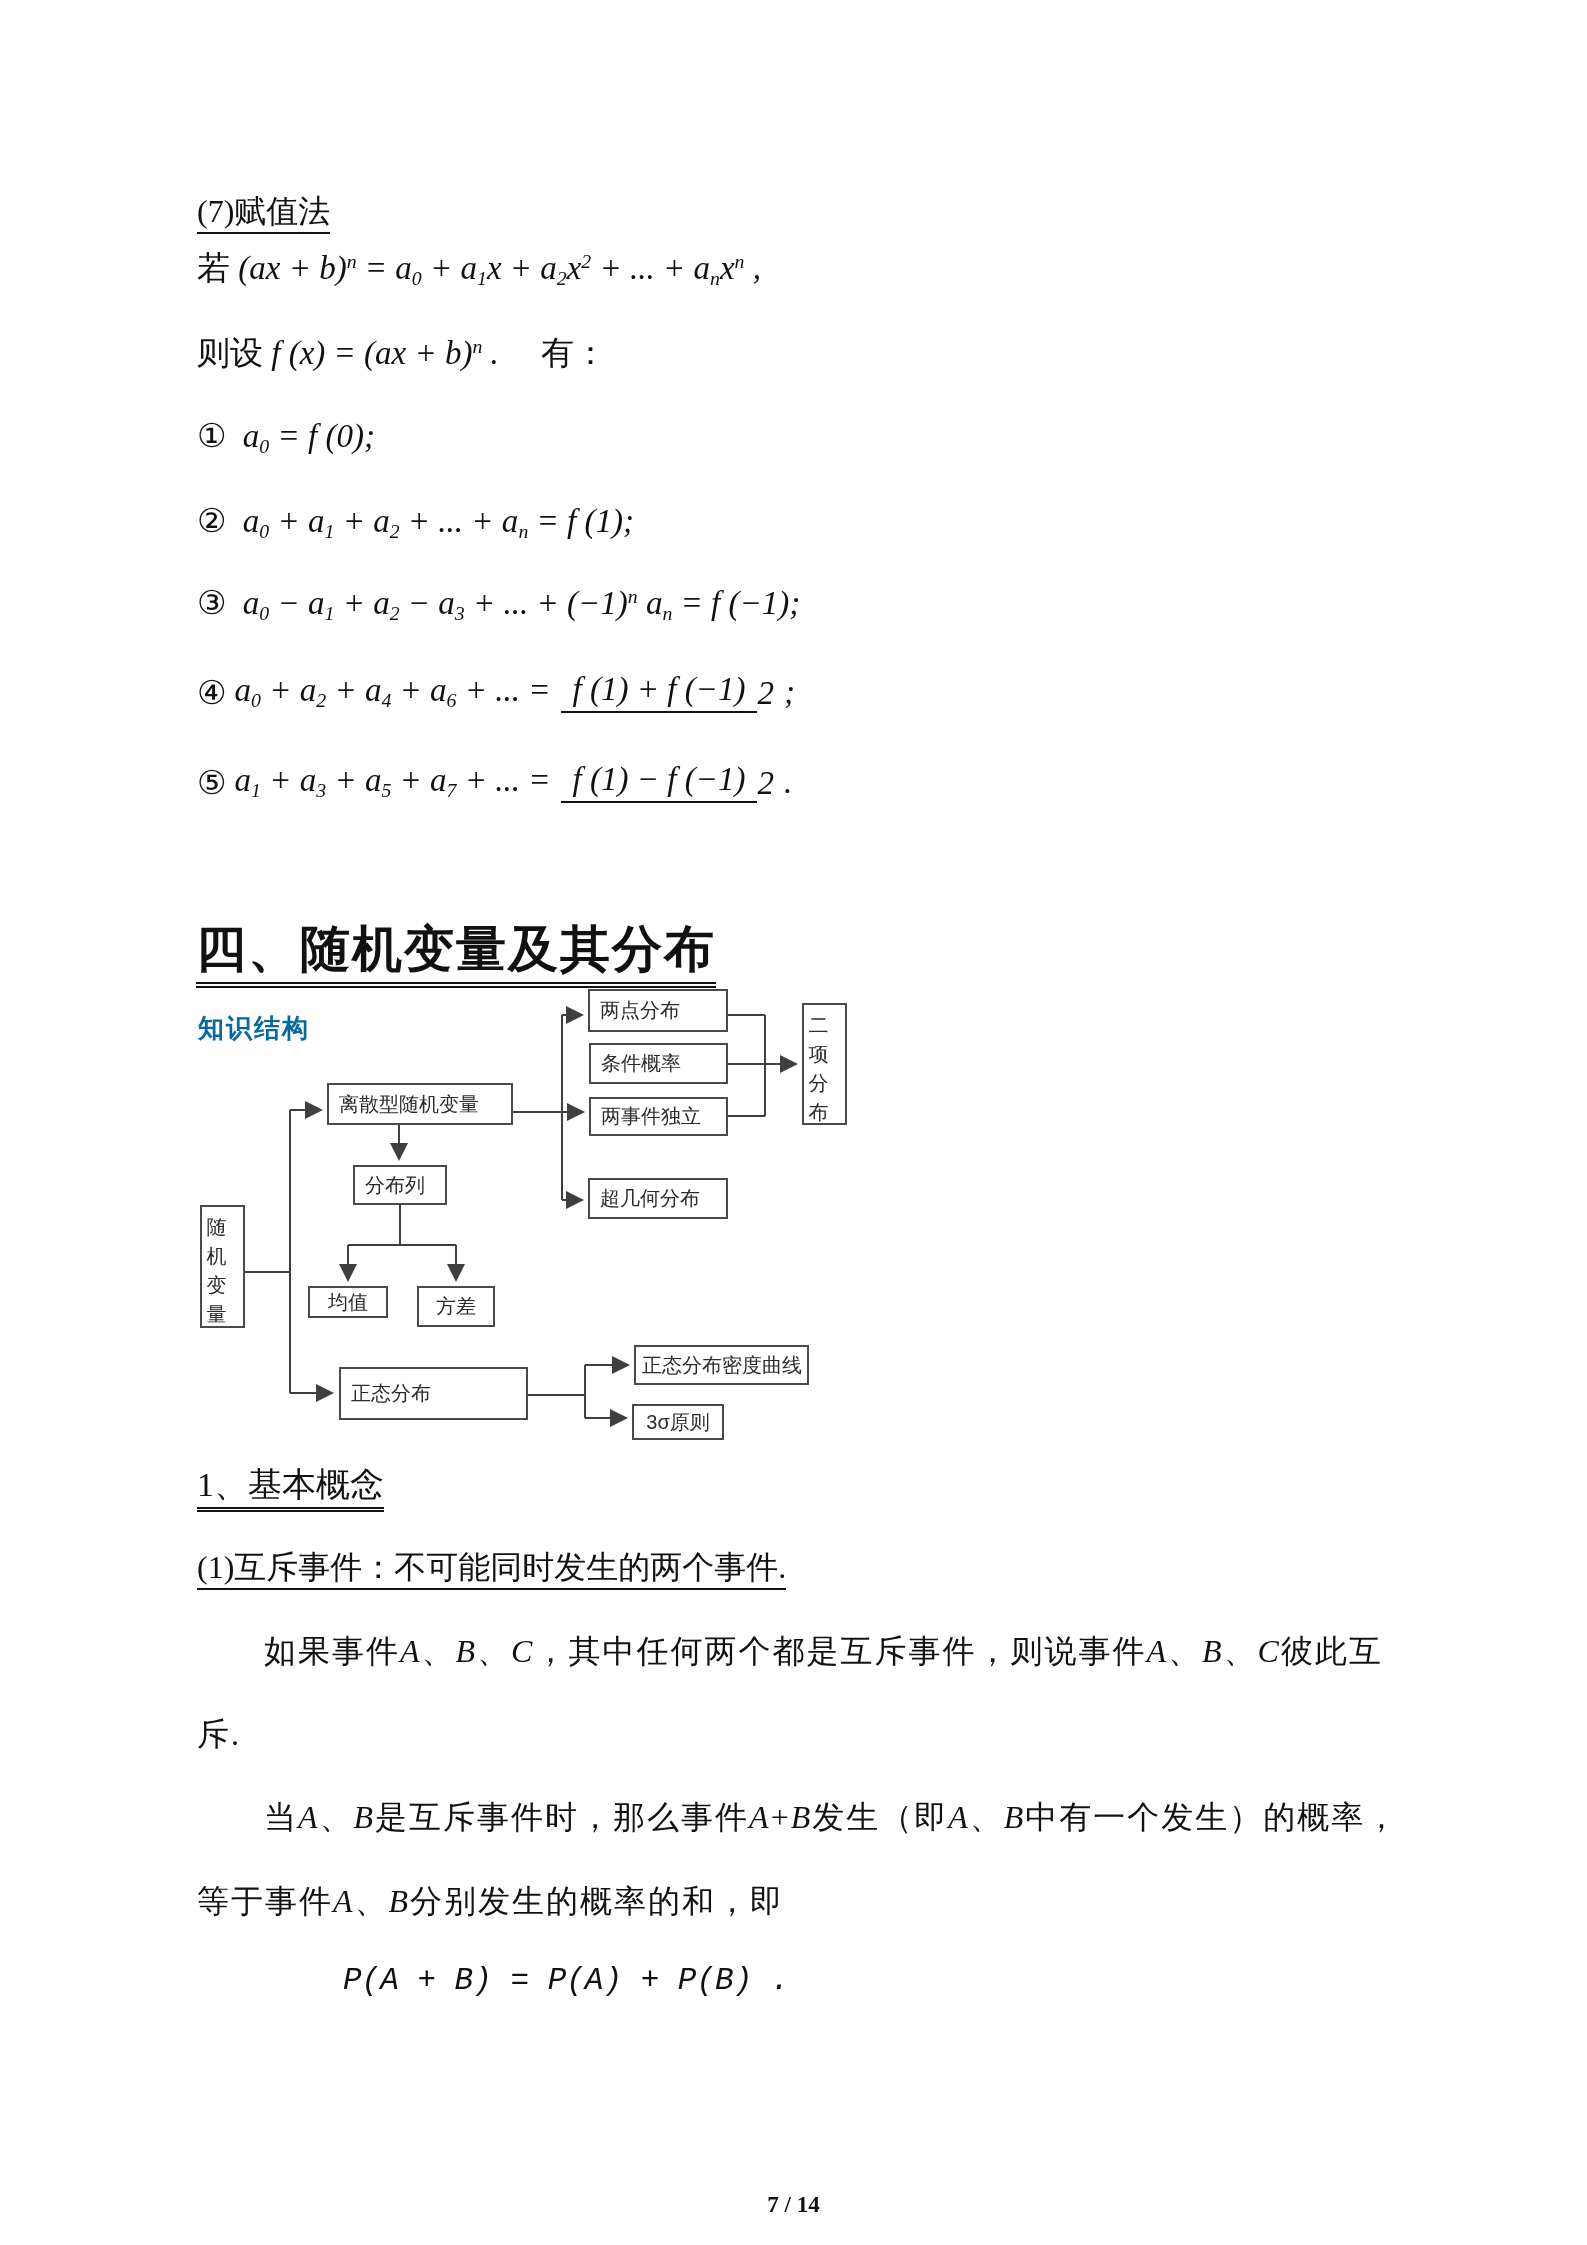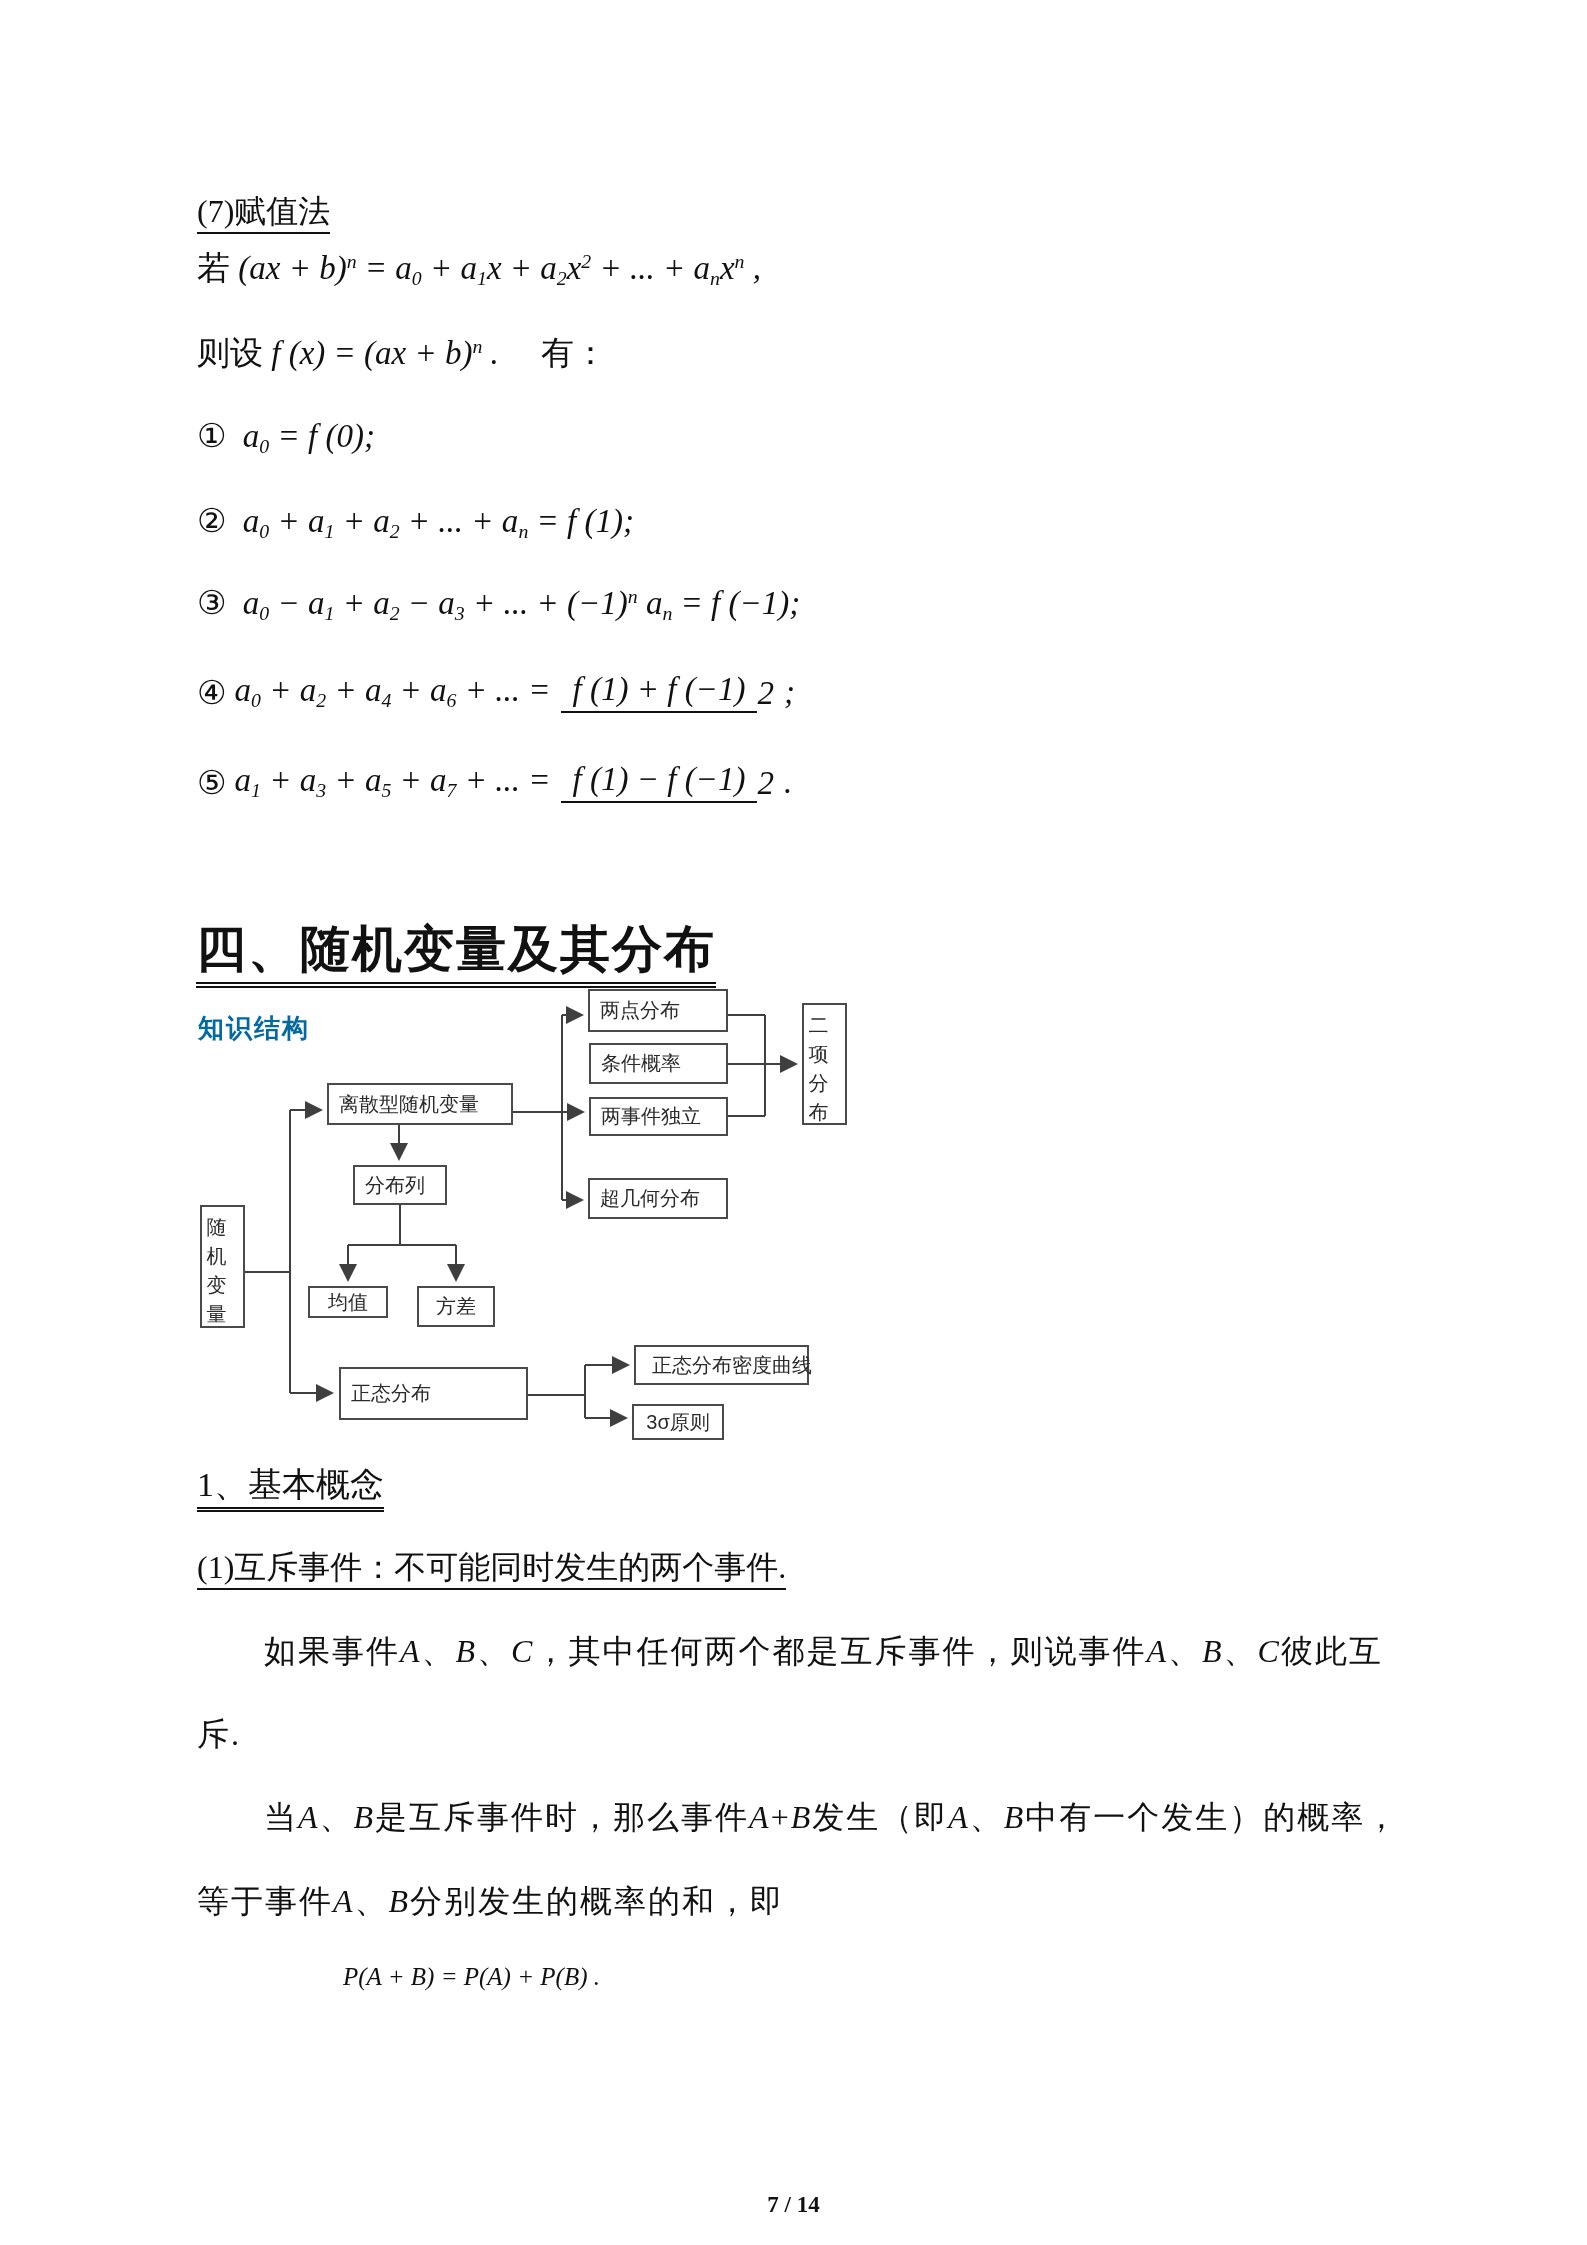--- a/index.html
+++ b/index.html
@@ -35,21 +35,21 @@
   .diagram svg{position:absolute;left:0;top:0;}
   .dlabel{position:absolute;left:18px;top:26px;font-family:Liberation Mono, monospace;
           font-weight:bold;font-size:26px;color:#0369a1;letter-spacing:2px;}
   .dbox{position:absolute;border:2px solid #4a4a4a;background:#fff;box-sizing:border-box;
         display:flex;align-items:center;padding-left:10px;
         font-family:"Liberation Sans",sans-serif;font-size:20px;color:#2b2b2b;white-space:nowrap;}
   .dbox.center{justify-content:center;padding-left:0;}
   .dbox.vert{display:block;text-align:center;line-height:29px;padding:6px 12px 0 0;
              word-break:break-all;white-space:normal;}
 
-  .formula-ind{position:absolute;left:343px;top:1963px;font-size:25px;}
+  .formula-ind{position:absolute;left:343px;top:1963px;font-size:31px;font-family:Liberation Mono, monospace;}
   .footer{position:absolute;left:0;right:0;top:2192px;text-align:center;
           font-weight:bold;font-size:23px;font-family:"Liberation Serif",serif;}
 </style>
 </head>
 <body>
 
 <div class="page">
 
   <div class="h7">
     <span class="u">(7)赋值法</span>
@@ -143,21 +143,21 @@
     <div class="dbox" style="left:147px;top:98px;width:186px;height:42px;">离散型随机变量</div>
     <div class="dbox" style="left:173px;top:180px;width:94px;height:40px;">分布列</div>
     <div class="dbox center" style="left:128px;top:301px;width:80px;height:32px;">均值</div>
     <div class="dbox center" style="left:237px;top:301px;width:78px;height:41px;">方差</div>
     <div class="dbox" style="left:159px;top:382px;width:189px;height:53px;">正态分布</div>
     <div class="dbox" style="left:408px;top:4px;width:140px;height:43px;">两点分布</div>
     <div class="dbox" style="left:409px;top:58px;width:139px;height:41px;">条件概率</div>
     <div class="dbox" style="left:409px;top:112px;width:139px;height:39px;">两事件独立</div>
     <div class="dbox" style="left:408px;top:193px;width:140px;height:41px;">超几何分布</div>
     <div class="dbox vert" style="left:622px;top:18px;width:45px;height:122px;">二项分布</div>
-    <div class="dbox" style="left:454px;top:360px;width:175px;height:40px;padding-left:16px;">正态分布密度曲线</div>
+    <div class="dbox" style="left:454px;top:360px;width:175px;height:40px;padding-left:6px;">正态分布密度曲线</div>
     <div class="dbox center" style="left:452px;top:419px;width:92px;height:36px;">3σ原则</div>
   </div>
 
   <div class="h1j">
     <span class="u2">1、基本概念</span>
   </div>
 
   <div class="para" style="left:197px;top:1546px;letter-spacing:0;">
     <span class="u">(1)互斥事件：不可能同时发生的两个事件.</span>
   </div>

